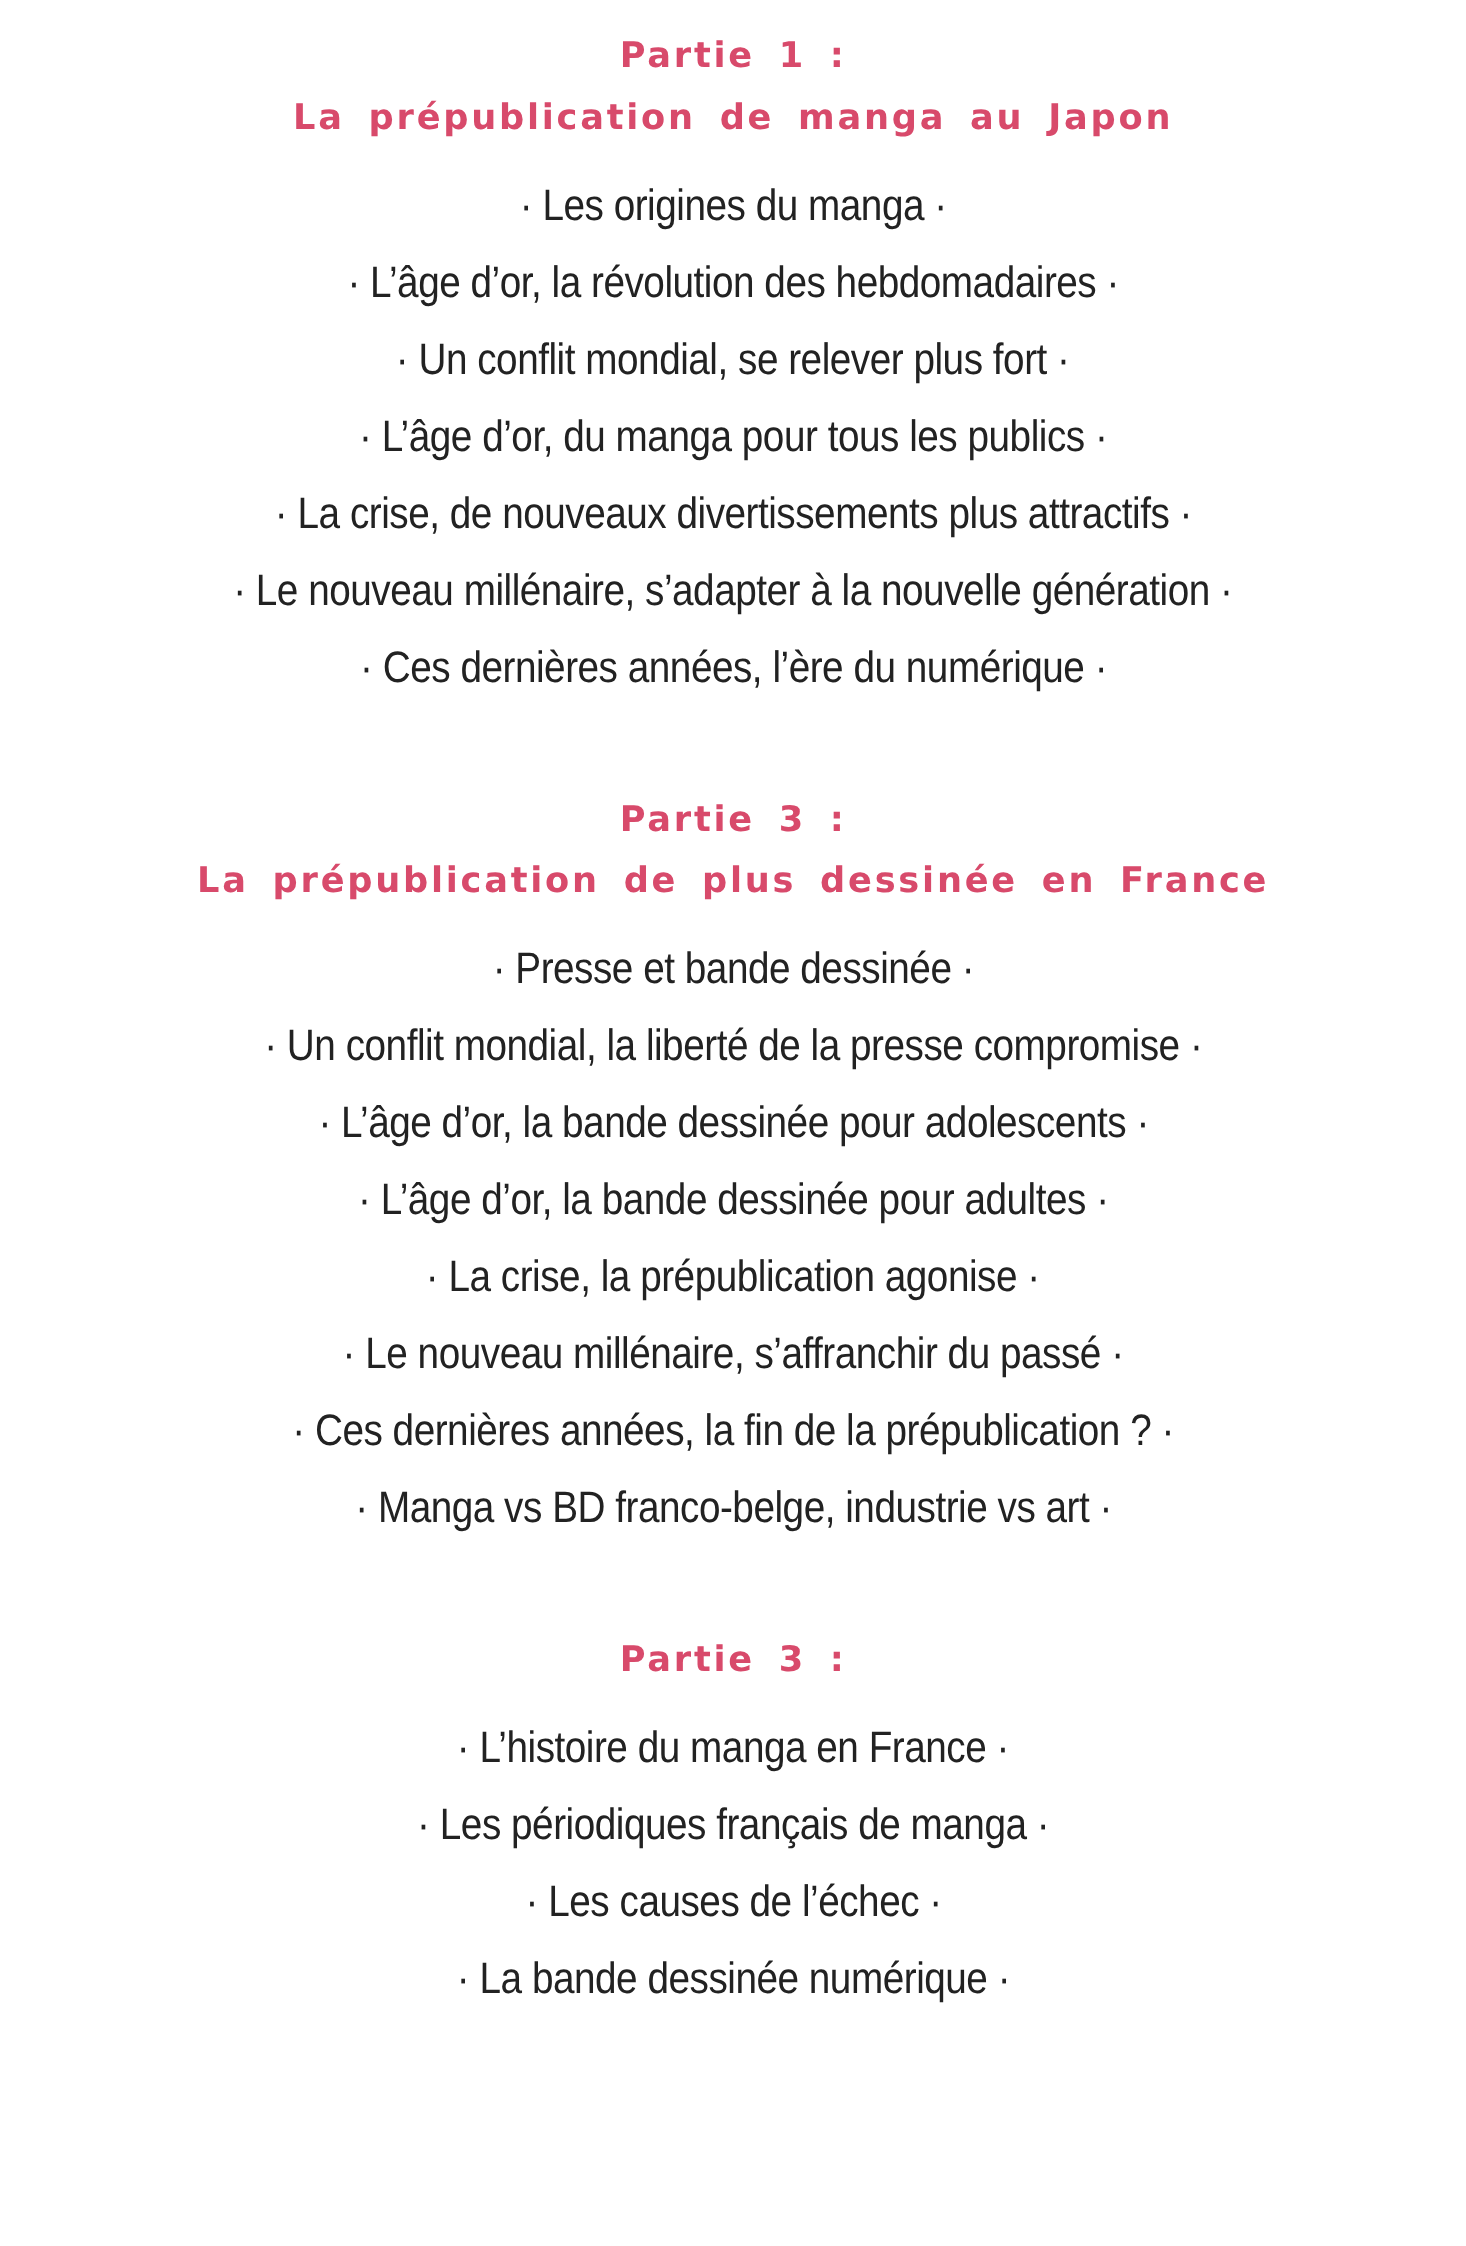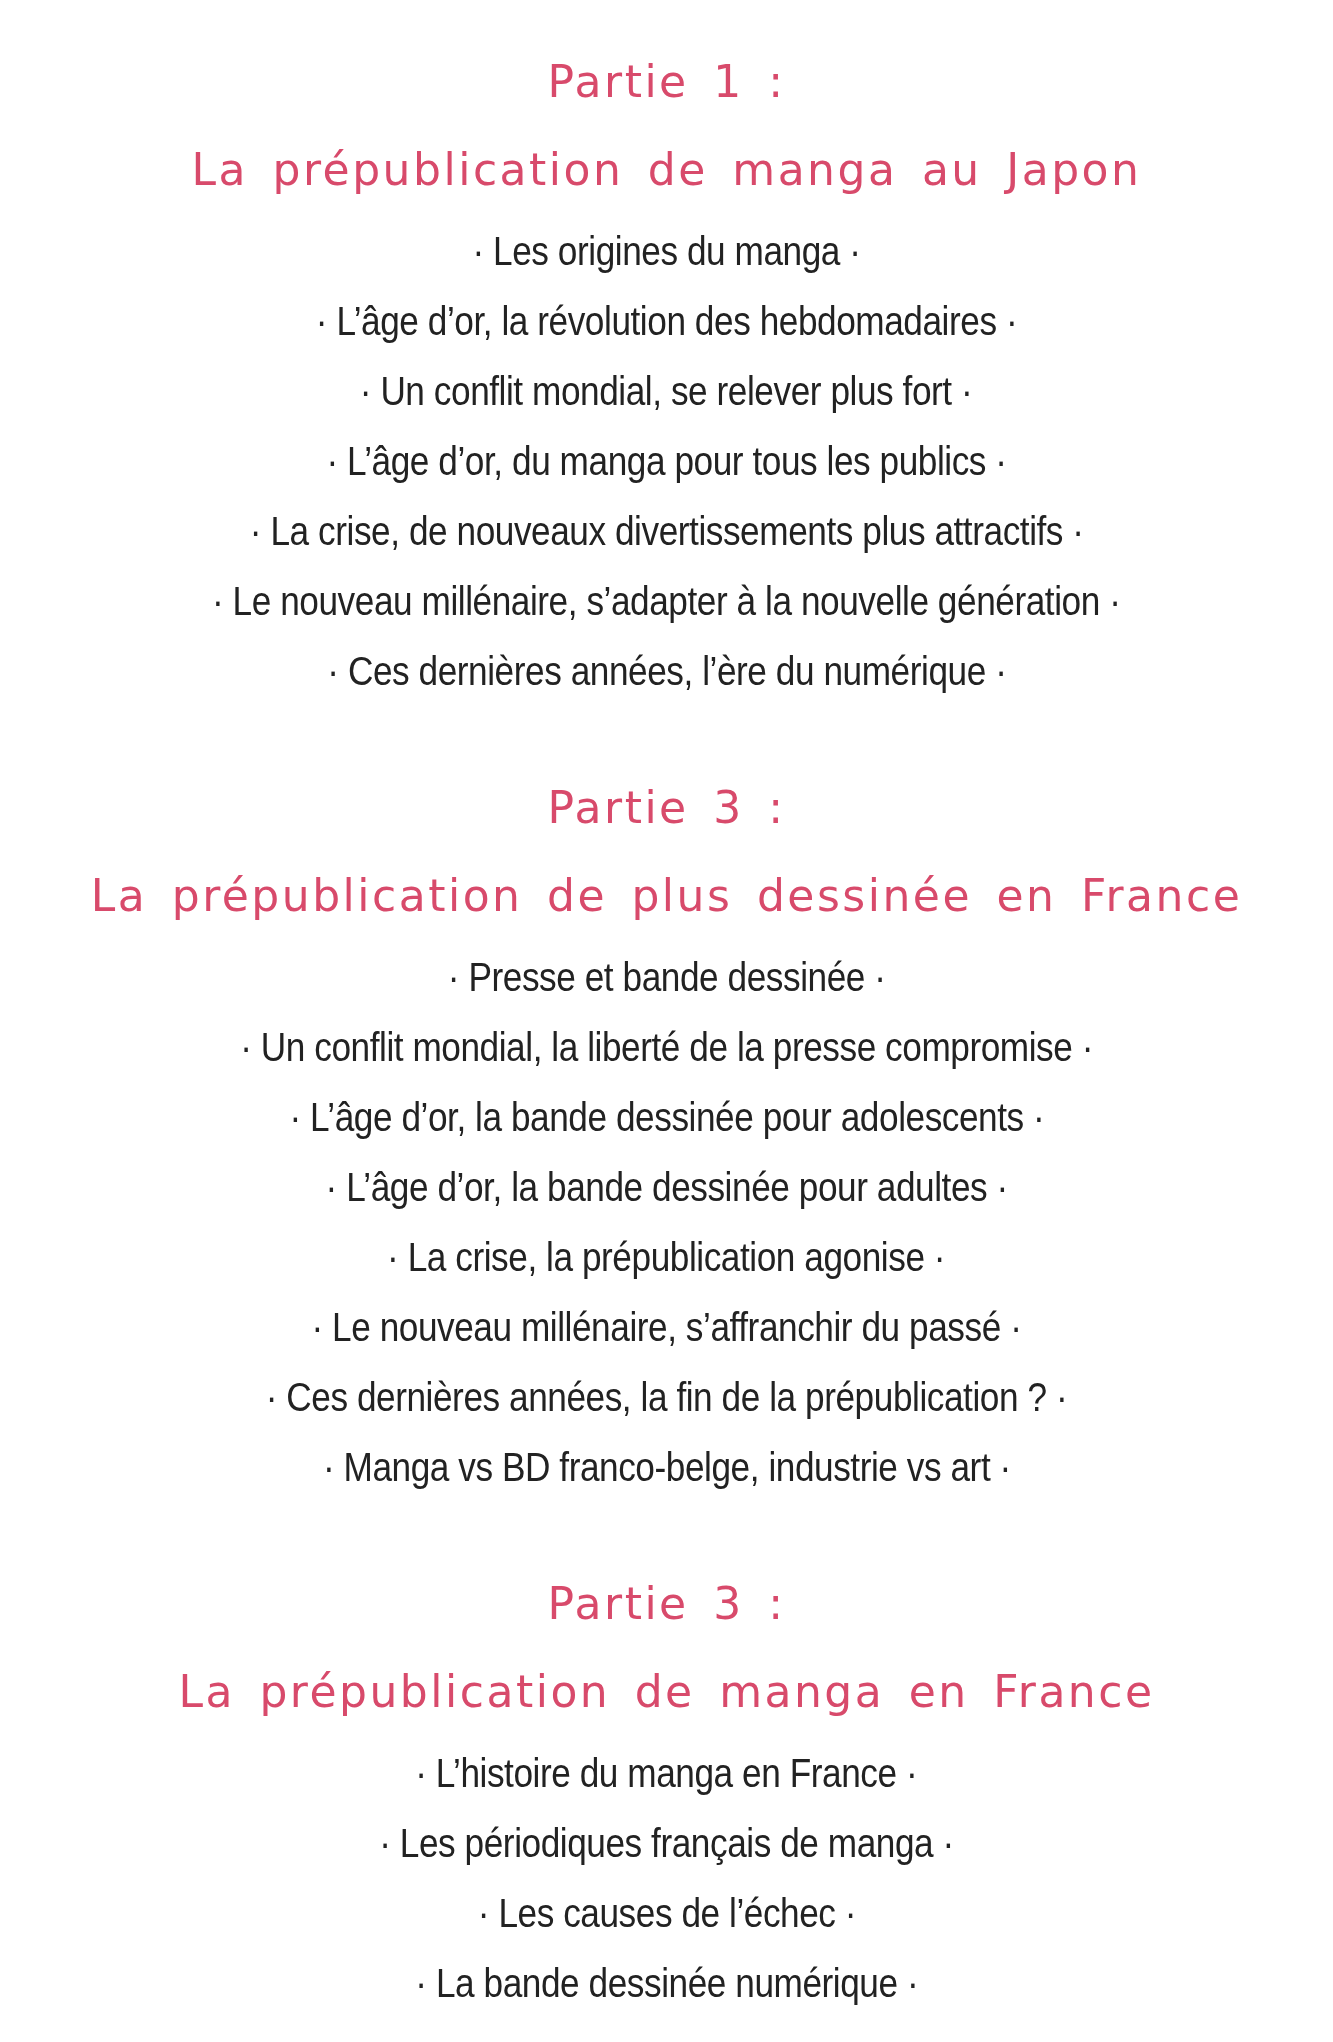--- a/index.html
+++ b/index.html
@@ -23,27 +23,26 @@
   .toc-section { margin: 0; }
   .toc-section + .toc-section { margin-top: 74px; }
   .section-heading {
     margin: 0 0 18px 0;
   }
   .part-label,
   .part-title {
     display: block;
     color: var(--accent, #d84a6b);
     font-family: "DejaVu Sans", sans-serif;
-    font-weight: 400;
-    font-size: 44px;
+    font-weight: 700;
+    font-size: 32px;
     line-height: 56px;
     letter-spacing: 2.5px;
     word-spacing: 8px;
     white-space: nowrap;
-    margin-top: 32px;
   }
   .toc-item {
     margin: 0;
     font-size: 40px;
     line-height: 70px;
     color: var(--text, #222222);
   }
   .item-text {
     display: inline-block;
     transform: scaleX(0.88);
@@ -82,21 +81,20 @@
     <p class="toc-item"><span class="item-text">· L’âge d’or, la bande dessinée pour adultes ·</span></p>
     <p class="toc-item"><span class="item-text">· La crise, la prépublication agonise ·</span></p>
     <p class="toc-item"><span class="item-text">· Le nouveau millénaire, s’affranchir du passé ·</span></p>
     <p class="toc-item"><span class="item-text">· Ces dernières années, la fin de la prépublication ? ·</span></p>
     <p class="toc-item"><span class="item-text">· Manga vs BD franco-belge, industrie vs art ·</span></p>
   </section>
 
   <section class="toc-section">
     <h2 class="section-heading">
       <span class="part-label">Partie 3 :</span>
-      <span class="part-title">La prépublication de manga en France</span>
     </h2>
     <p class="toc-item"><span class="item-text">· L’histoire du manga en France ·</span></p>
     <p class="toc-item"><span class="item-text">· Les périodiques français de manga ·</span></p>
     <p class="toc-item"><span class="item-text">· Les causes de l’échec ·</span></p>
     <p class="toc-item"><span class="item-text">· La bande dessinée numérique ·</span></p>
   </section>
 
 </main>
 
 </body></html>

